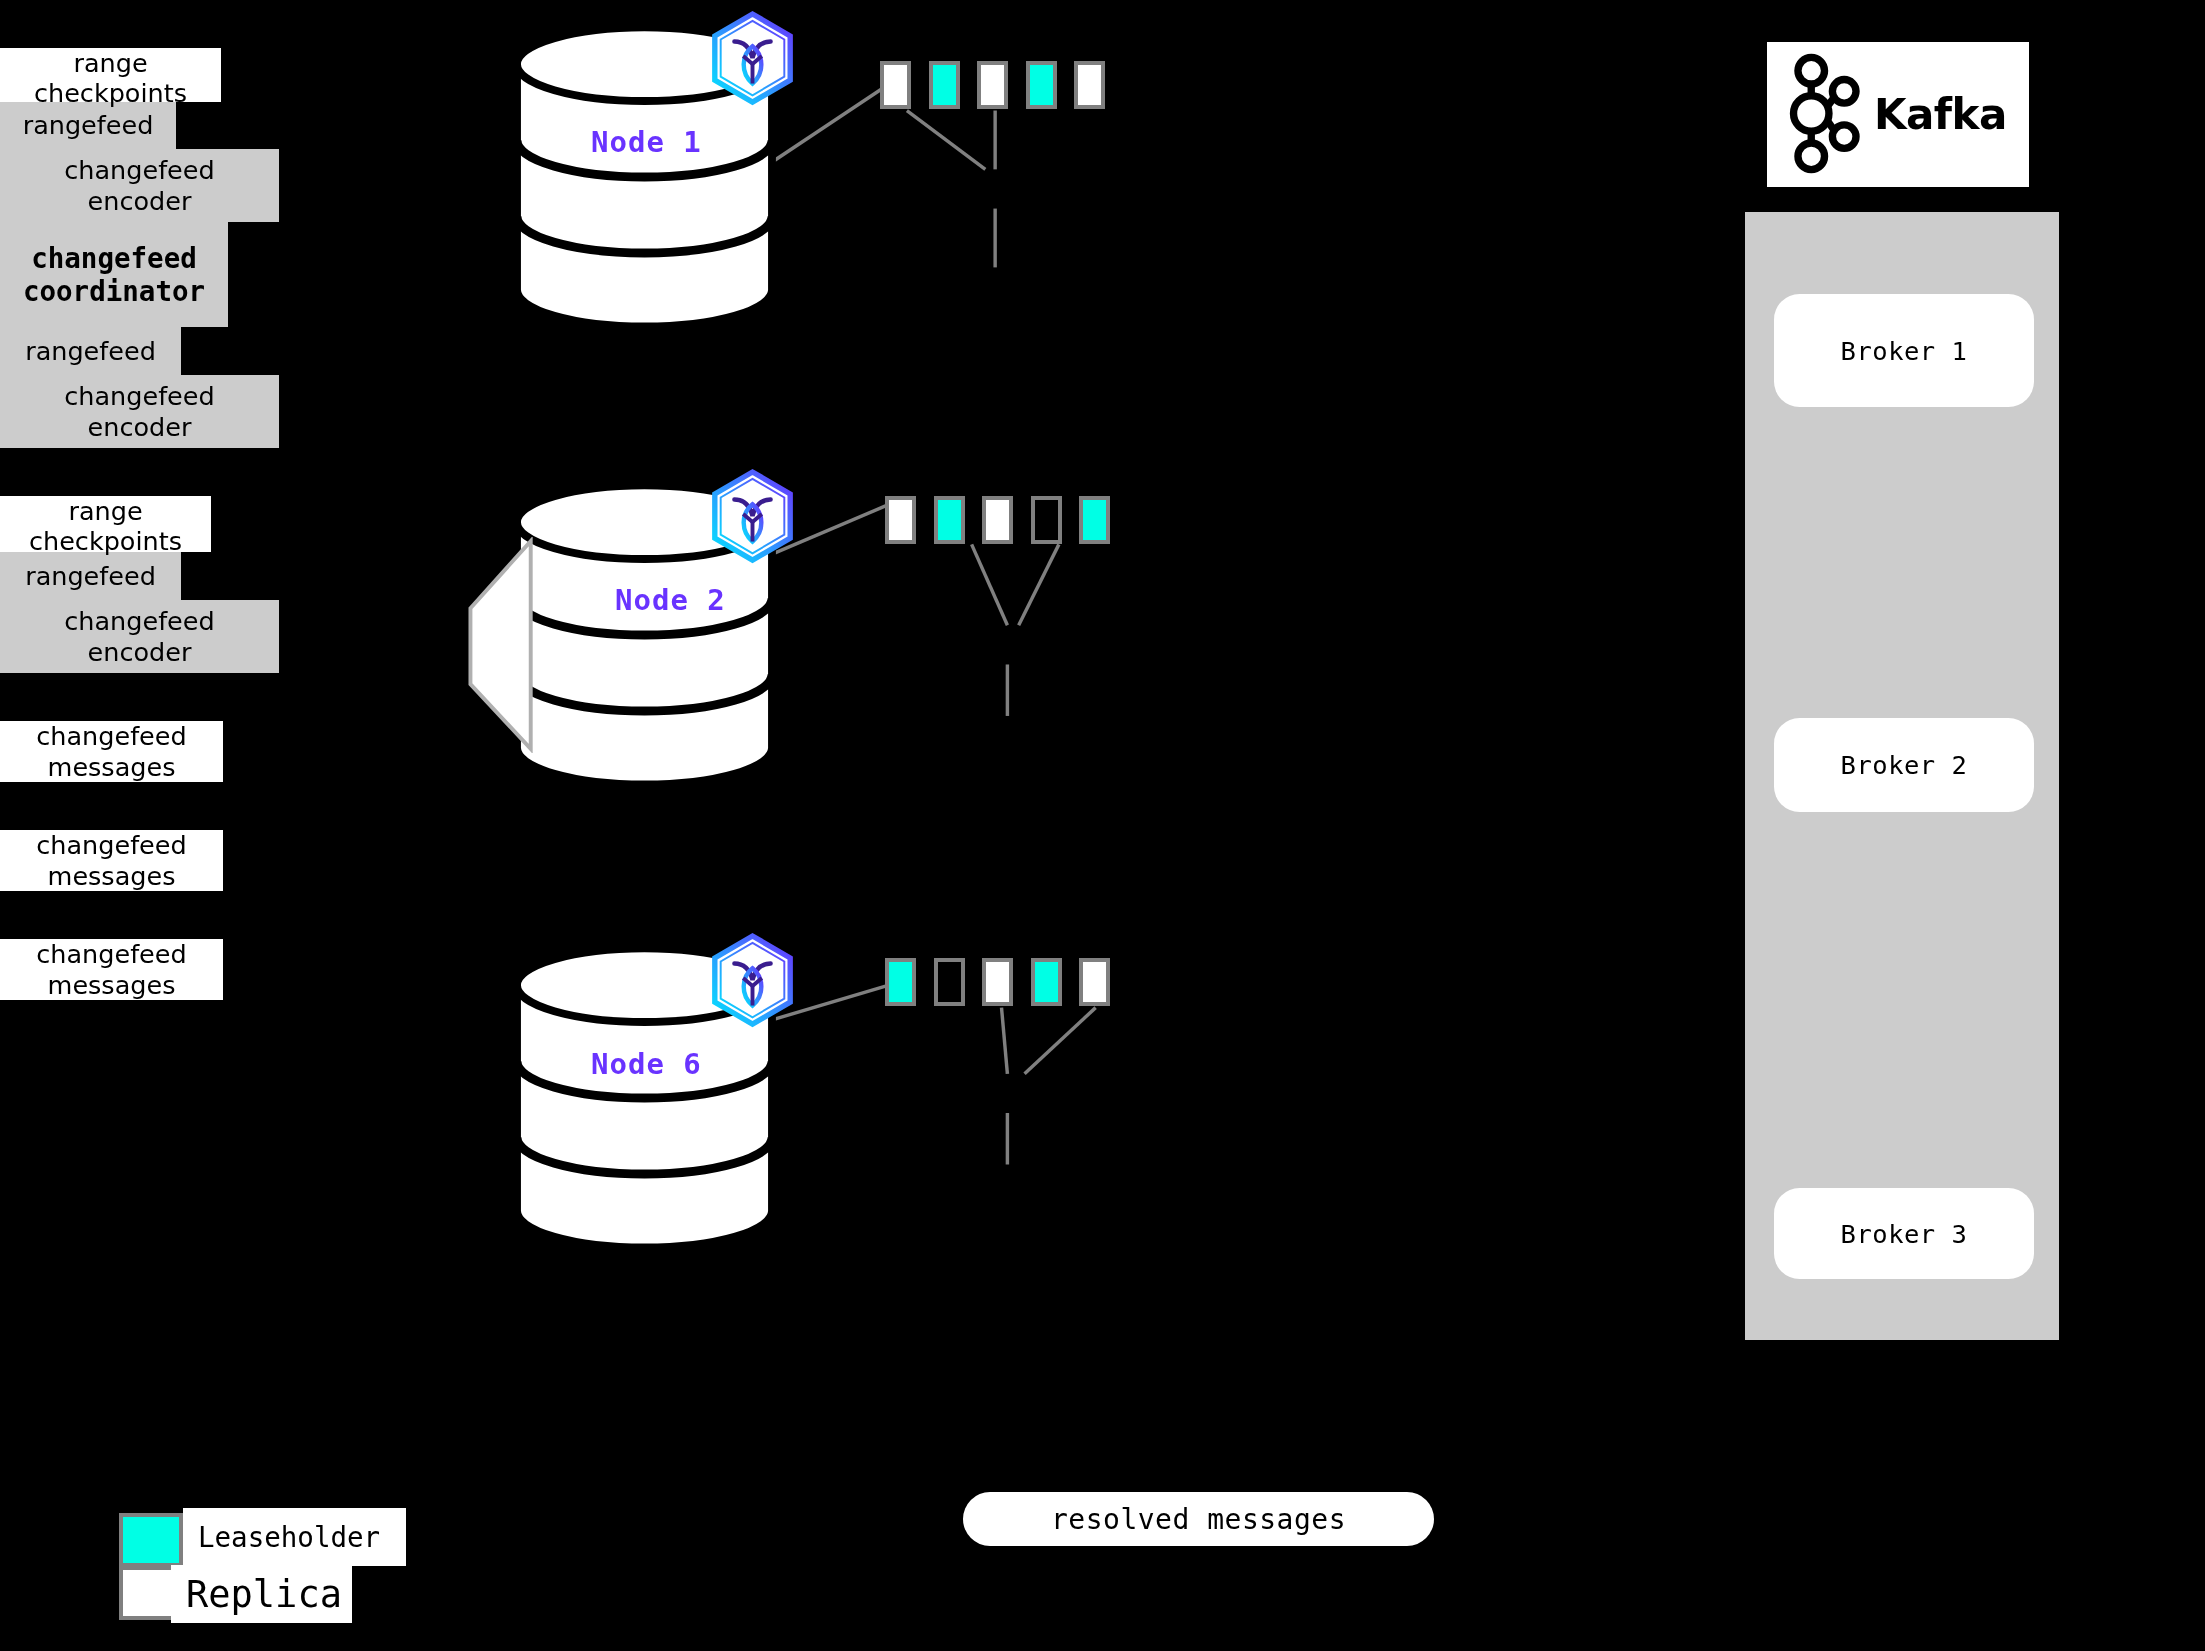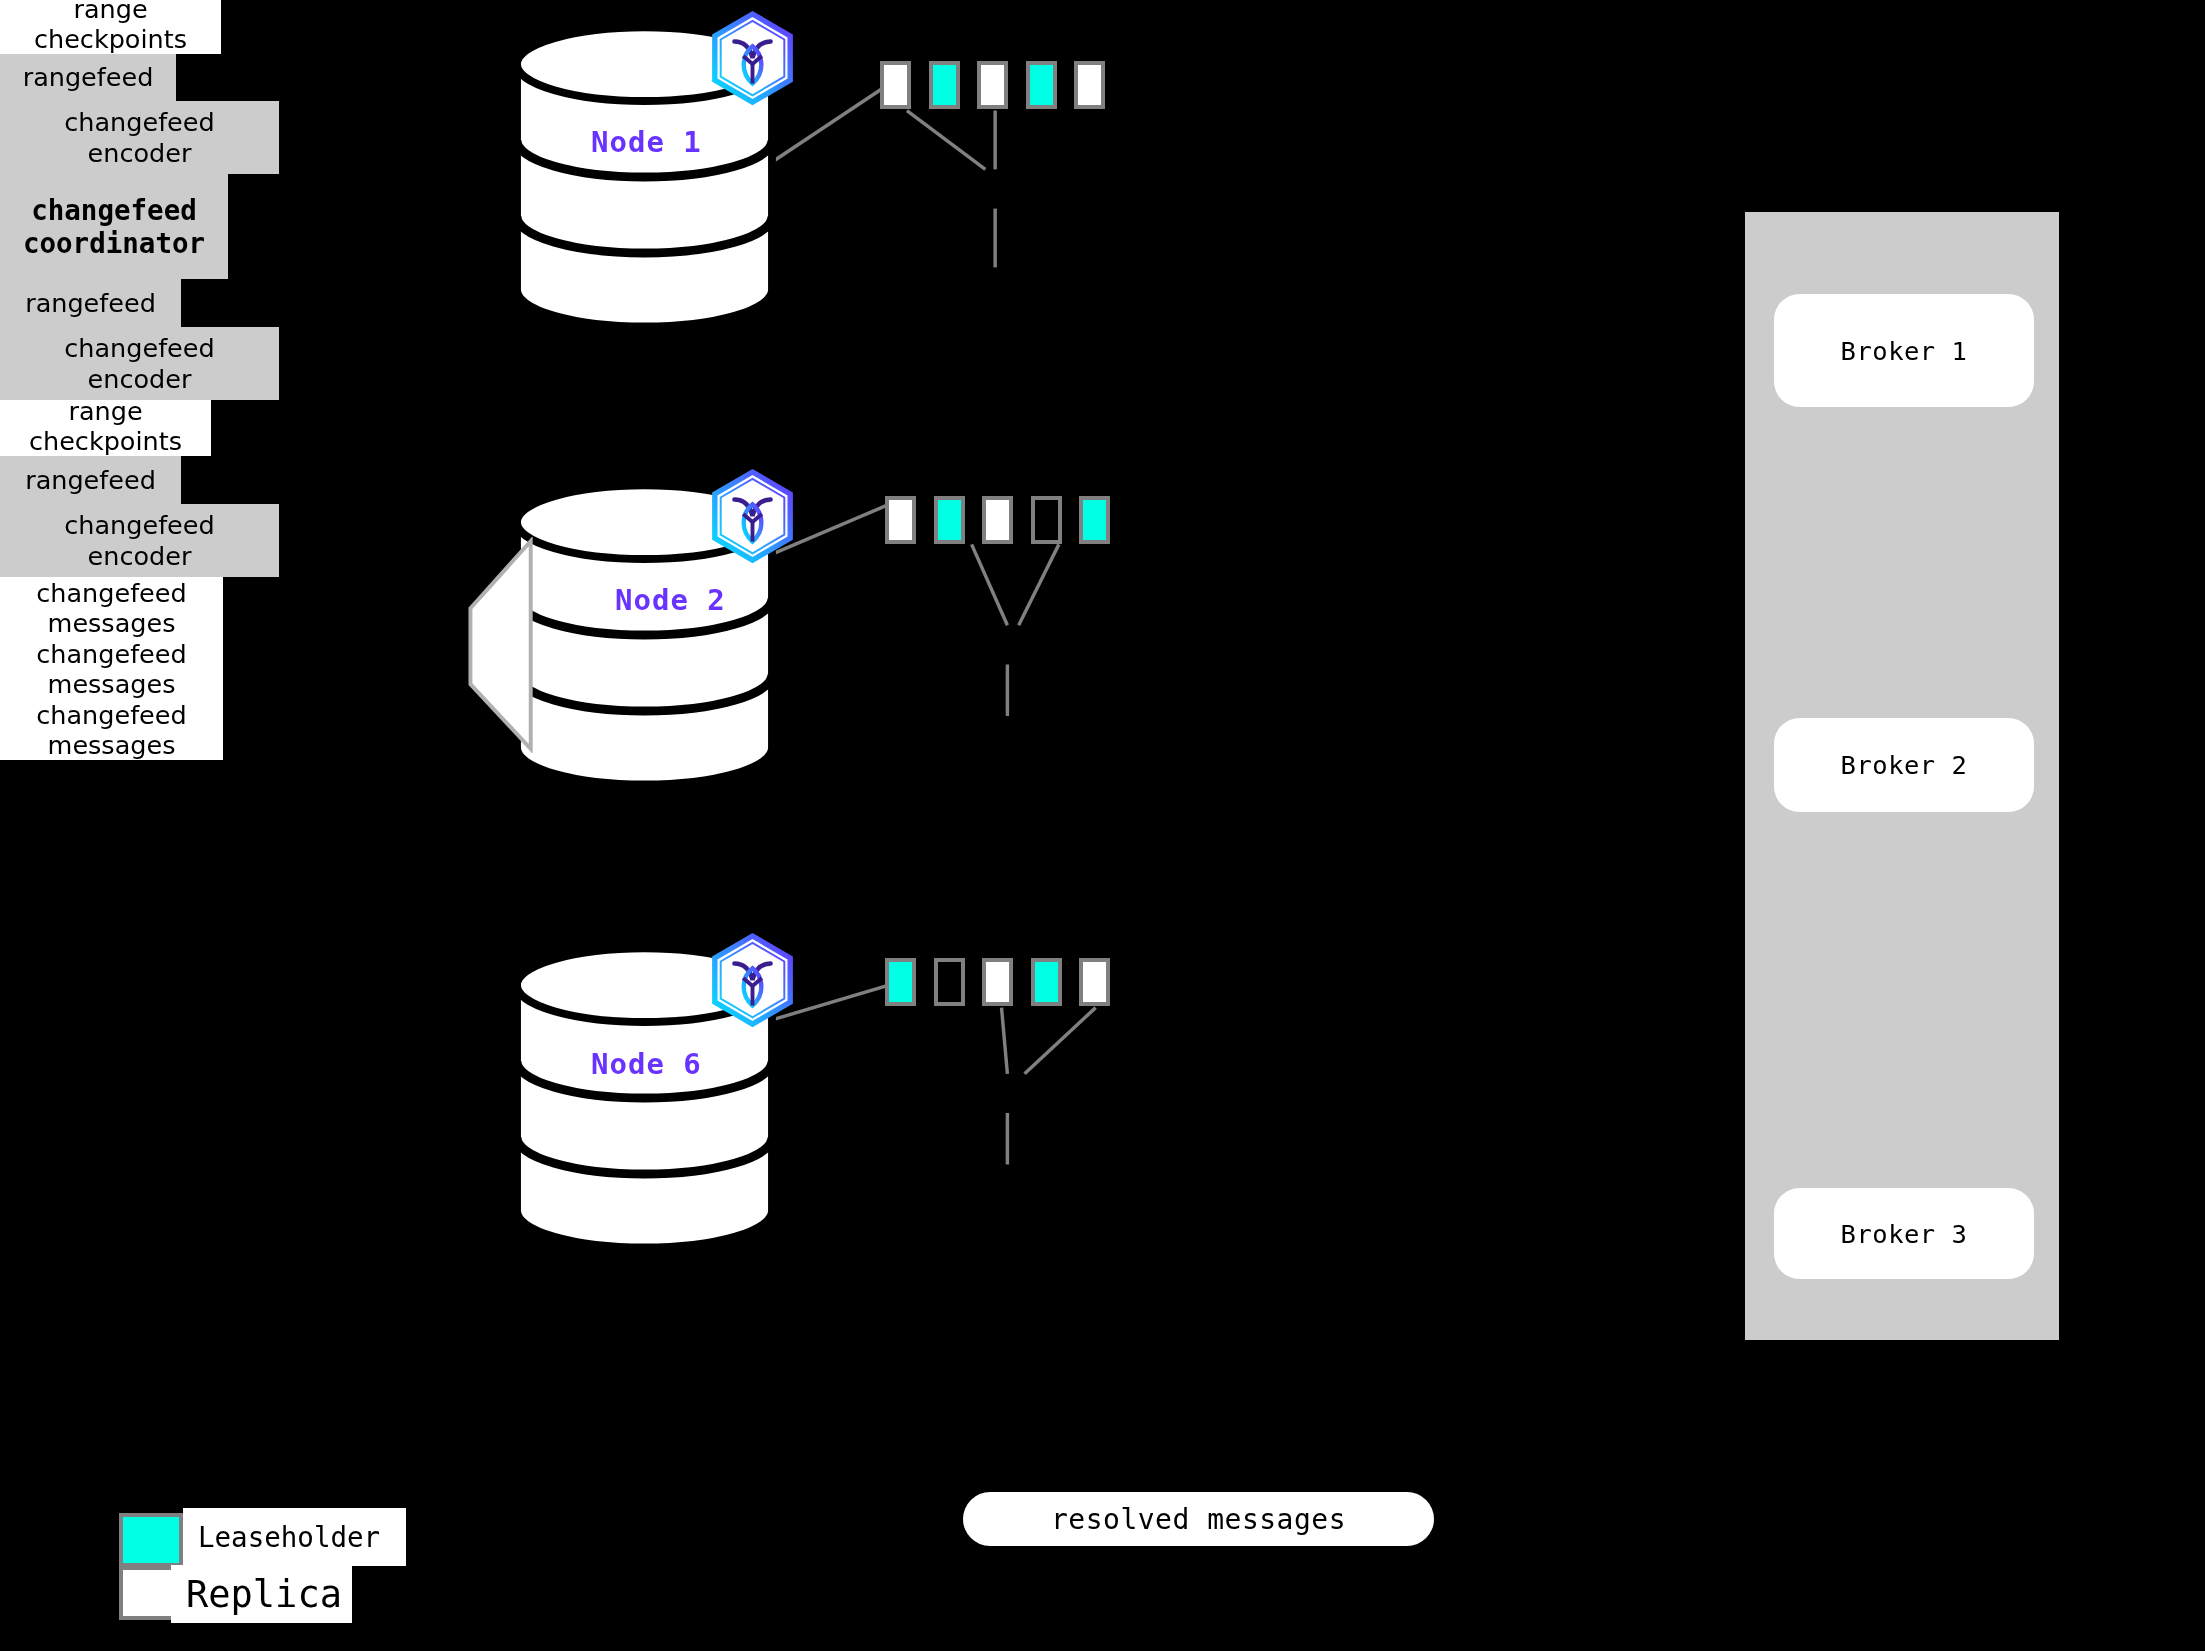--- a/index.html
+++ b/index.html
@@ -18,25 +18,26 @@
   }
   .abs { position: absolute; }
 
   
   .wbox {
     background: #ffffff;
     color: #000000;
     font-family: "DejaVu Sans", "Liberation Sans", sans-serif;
     display: flex;
     align-items: center;
-    justify-content: flex-end;
+    justify-content: space-between;
     text-align: center;
     line-height: 1.18;
     overflow: visible;
     box-sizing: border-box;
+    margin-top: 48px;
   }
   
   .gbox {
     background: #cccccc;
     color: #000000;
     font-family: "DejaVu Sans", "Liberation Sans", sans-serif;
     display: flex;
     align-items: center;
     justify-content: center;
     text-align: center;
@@ -302,20 +303,38 @@
   </div>
   <div class="wbox" style="left:1346px; top:781px; width:223px; height:61px; font-size:25.5px; flex-direction:column;">
     <span>changefeed</span>
     <span>messages</span>
   </div>
   <div class="wbox" style="left:1346px; top:1240px; width:223px; height:61px; font-size:25.5px; flex-direction:column;">
     <span>changefeed</span>
     <span>messages</span>
   </div>
 
+  <div class="kafka-card abs" style="left:1767px; top:42px; width:262px; height:145px;">
+    <span>
+      <svg width="74" height="123" viewBox="0 0 150 250">
+        <g fill="none" stroke="#000000" stroke-width="15">
+          <circle cx="45" cy="38" r="27"></circle>
+          <circle cx="45" cy="212" r="27"></circle>
+          <circle cx="45" cy="125" r="36"></circle>
+          <circle cx="112" cy="80" r="24"></circle>
+          <circle cx="112" cy="172" r="24"></circle>
+          <line x1="45" y1="65" x2="45" y2="89"></line>
+          <line x1="45" y1="161" x2="45" y2="185"></line>
+          <line x1="78" y1="110" x2="92" y2="92"></line>
+          <line x1="78" y1="140" x2="92" y2="160"></line>
+        </g>
+      </svg>
+    </span>
+    <span class="kafka-word">Kafka</span>
+  </div>
 
   <div class="kafka-panel abs" style="left:1745px; top:212px; width:314px; height:1128px;"></div>
   <div class="broker" style="left:1774px; top:294px; width:260px; height:113px;">Broker 1</div>
   <div class="broker" style="left:1774px; top:718px; width:260px; height:94px;">Broker 2</div>
   <div class="broker" style="left:1774px; top:1188px; width:260px; height:91px;">Broker 3</div>
 
   <div class="pill abs" style="left:963px; top:1459px; width:471px; height:54px; font-size:28px; letter-spacing:0.5px;margin-top:33px;">resolved messages</div>
 
   <div class="legend-sw" style="left:119px; top:1513px; background:#00ffe5;"></div>
   <div class="legend-txt" style="left:183px; top:1508px; width:223px; height:58px; font-size:27.5px;">Leaseholder</div>

